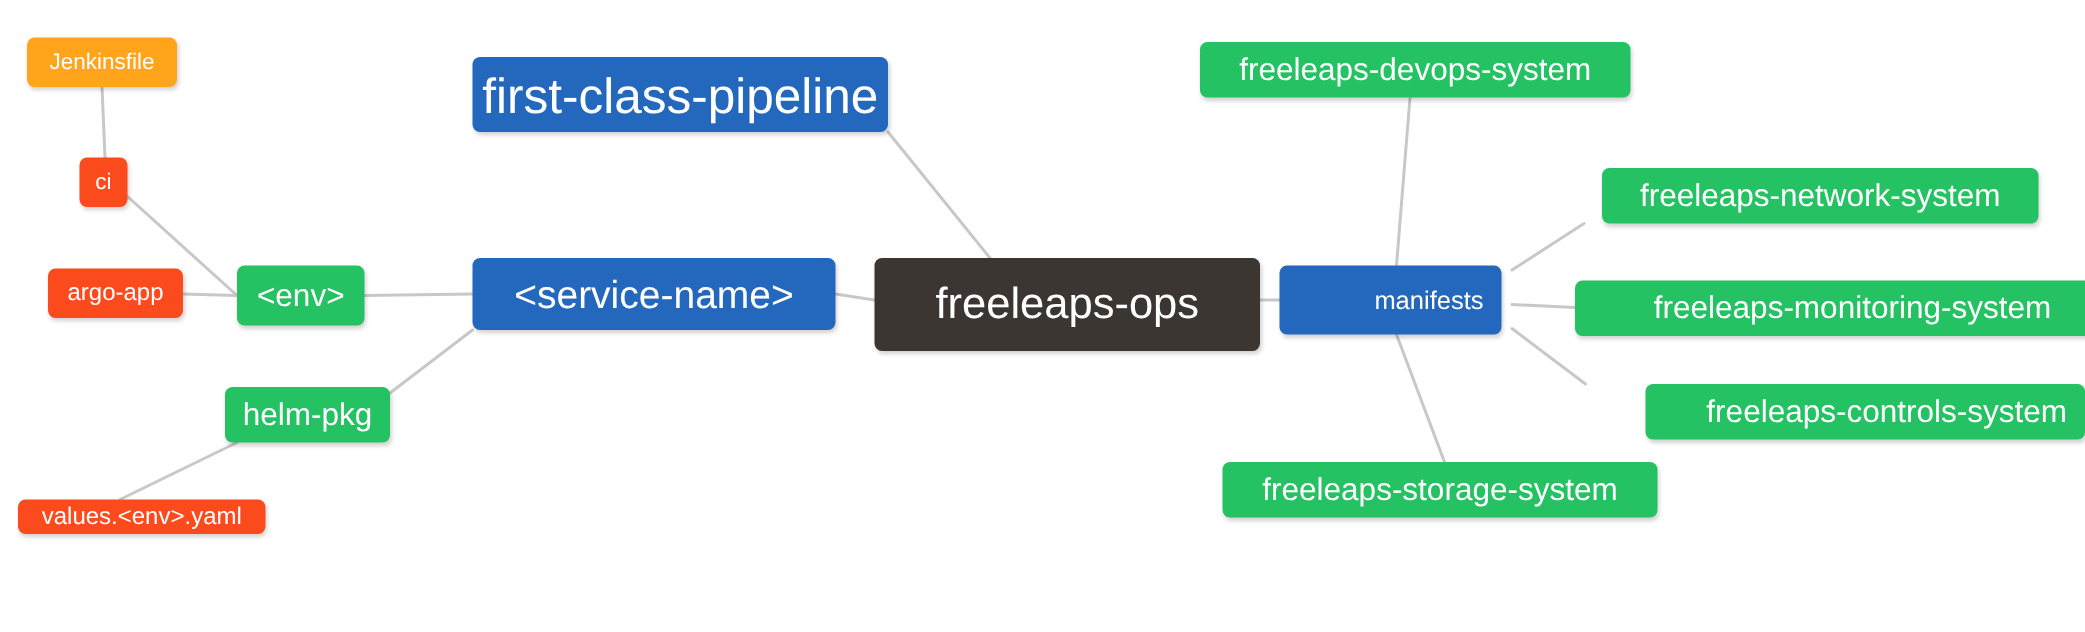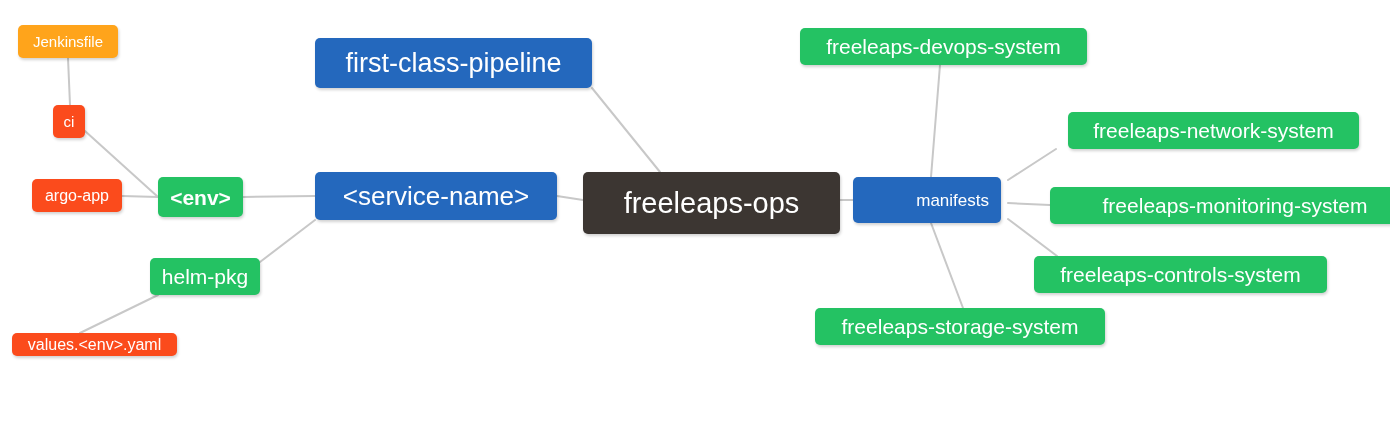--- a/index.html
+++ b/index.html
@@ -58,27 +58,27 @@
       <line x1="1008" y1="219" x2="1057" y2="256" stroke="#c8c8c8" stroke-width="2" stroke-linecap="round"></line>
       <line x1="931" y1="223" x2="963" y2="308" stroke="#c8c8c8" stroke-width="2" stroke-linecap="round"></line>
     </svg>
   <div id="node-layer">
       <div class="node" style="left: 583px; top: 172px; width: 257px; height: 62px; background: rgb(60, 54, 50); font-size: 29px;">
         <span>freeleaps-ops</span>
       </div>
       <div class="node" style="left: 315px; top: 172px; width: 242px; height: 48px; background: rgb(36, 104, 189); font-size: 26px;">
         <span>&lt;service-name&gt;</span>
       </div>
-      <div class="node" style="left: 315px; top: 38px; width: 277px; height: 50px; background: rgb(36, 104, 189); font-size: 27px;">
+      <div class="node" style="left: 315px; top: 38px; width: 277px; height: 50px; background: rgb(36, 104, 189); font-size: 33px;">
         <span>first-class-pipeline</span>
       </div>
       <div class="node" style="left: 853px; top: 177px; width: 148px; height: 46px; background: rgb(36, 104, 189); font-size: 17px; justify-content: flex-end;">
         <span>manifests</span>
       </div>
-      <div class="node" style="left: 158px; top: 177px; width: 85px; height: 40px; background: rgb(36, 194, 99); font-size: 21px; font-weight: bold;">
+      <div class="node" style="left: 158px; top: 177px; width: 85px; height: 40px; background: rgb(36, 194, 99); font-size: 21px;">
         <span>&lt;env&gt;</span>
       </div>
       <div class="node" style="left: 150px; top: 258px; width: 110px; height: 37px; background: rgb(36, 194, 99); font-size: 21px; align-items: center;">
         <span>helm-pkg</span>
       </div>
       <div class="node" style="left: 18px; top: 25px; width: 100px; height: 33px; background: rgb(255, 164, 27); font-size: 15px;">
         <span>Jenkinsfile</span>
       </div>
       <div class="node" style="left: 53px; top: 105px; width: 32px; height: 33px; background: rgb(251, 75, 28); font-size: 15px;">
         <span>ci</span>
@@ -91,20 +91,20 @@
       </div>
       <div class="node" style="left: 800px; top: 28px; width: 287px; height: 37px; background: rgb(36, 194, 99); font-size: 21px;">
         <span>freeleaps-devops-system</span>
       </div>
       <div class="node" style="left: 1068px; top: 112px; width: 291px; height: 37px; background: rgb(36, 194, 99); font-size: 21px;">
         <span>freeleaps-network-system</span>
       </div>
       <div class="node" style="left: 1050px; top: 187px; width: 370px; height: 37px; background: rgb(36, 194, 99); font-size: 21px;">
         <span>freeleaps-monitoring-system</span>
       </div>
-      <div class="node" style="left: 1034px; top: 256px; width: 293px; height: 37px; background: rgb(36, 194, 99); font-size: 21px;">
+      <div class="node" style="left: 1097px; top: 256px; width: 293px; height: 37px; background: rgb(36, 194, 99); font-size: 21px; justify-content: flex-end;">
         <span>freeleaps-controls-system</span>
       </div>
       <div class="node" style="left: 815px; top: 308px; width: 290px; height: 37px; background: rgb(36, 194, 99); font-size: 21px;">
         <span>freeleaps-storage-system</span>
       </div>
     </div>
 </div>
 
 </body></html>

